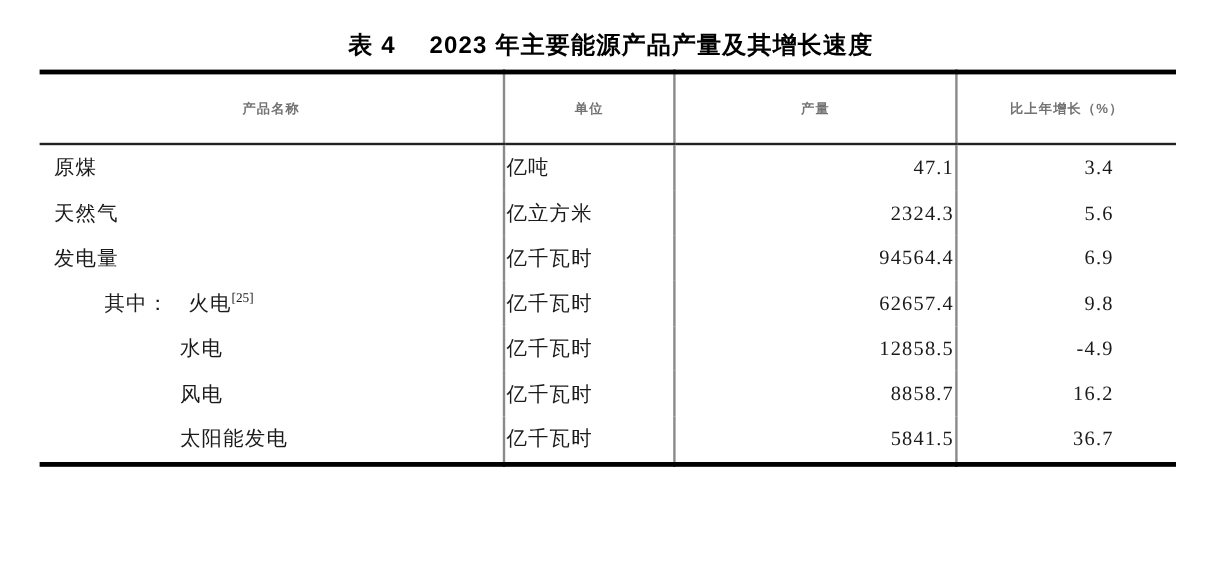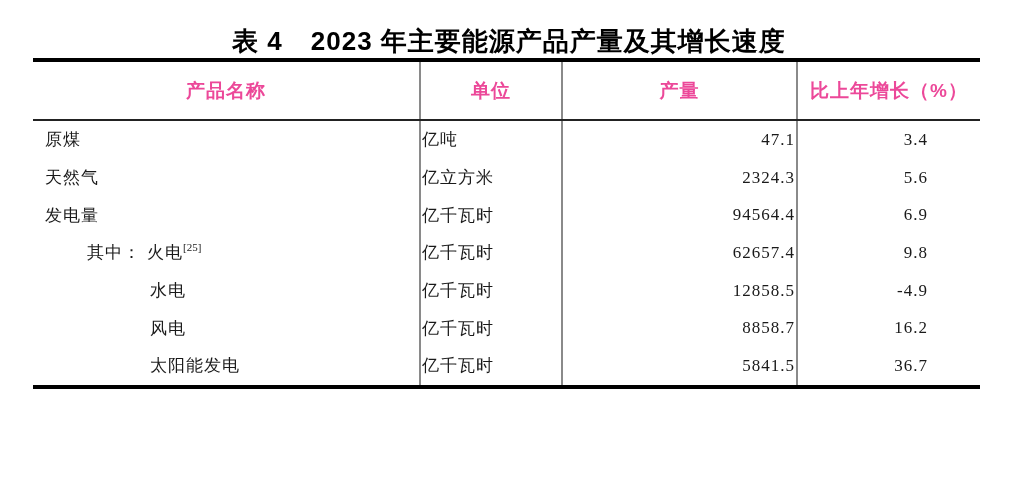--- a/index.html
+++ b/index.html
@@ -21,64 +21,64 @@
     font-family: "Liberation Serif", "DejaVu Serif", serif;
   }
   .doc-title {
     position: absolute;
     top: 24px;
     left: 0;
     width: 100%;
     text-align: center;
     font-family: "Liberation Sans", "DejaVu Sans", sans-serif;
     font-weight: bold;
-    font-size: 26px;
+    font-size: 20px;
     color: #000000;
     letter-spacing: 1px;
     white-space: nowrap;
   }
   .doc-title .title-text {
     margin-left: 28px;
   }
   .stats-table {
     position: absolute;
     left: 33px;
     top: 58px;
     width: 947px;
     border-collapse: collapse;
     table-layout: fixed;
     border-top: 4px solid #000000;
     border-bottom: 4px solid #000000;
   }
   .stats-table th {
     font-family: "Liberation Sans", "DejaVu Sans", sans-serif;
     font-weight: bold;
-    font-size: 19px;
-    color: #ec4899;
+    font-size: 11px;
+    color: #737373;
     height: 55px;
     text-align: center;
     vertical-align: middle;
     border-bottom: 2px solid #222222;
     letter-spacing: 1px;
   }
   .stats-table td {
     font-size: 17px;
     height: 35.7px;
     vertical-align: middle;
     white-space: nowrap;
     letter-spacing: 1px;
   }
   .stats-table th:not(:last-child),
   .stats-table td:not(:last-child) {
     border-right: 2px solid #8a8a8a;
   }
   td.c-name.ind0 { padding-left: 12px; text-align: left; }
   td.c-name.ind1 { padding-left: 54px; text-align: left; }
   td.c-name.ind2 { padding-left: 117px; text-align: left; font-family: Liberation Mono, monospace; }
-  td.c-name .name-after-prefix { margin-left: 6px; }
+  td.c-name .name-after-prefix { margin-left: 16px; }
   td.c-unit   { text-align: left; }
   td.c-output { text-align: right; }
   td.c-growth { text-align: right; padding-right: 52px; }
   sup.footnote {
     font-size: 11px;
     line-height: 0;
     vertical-align: super;
     letter-spacing: 0;
   }
 </style>

